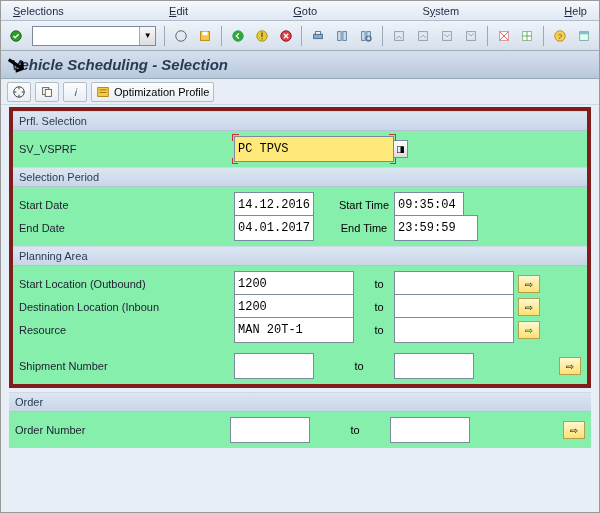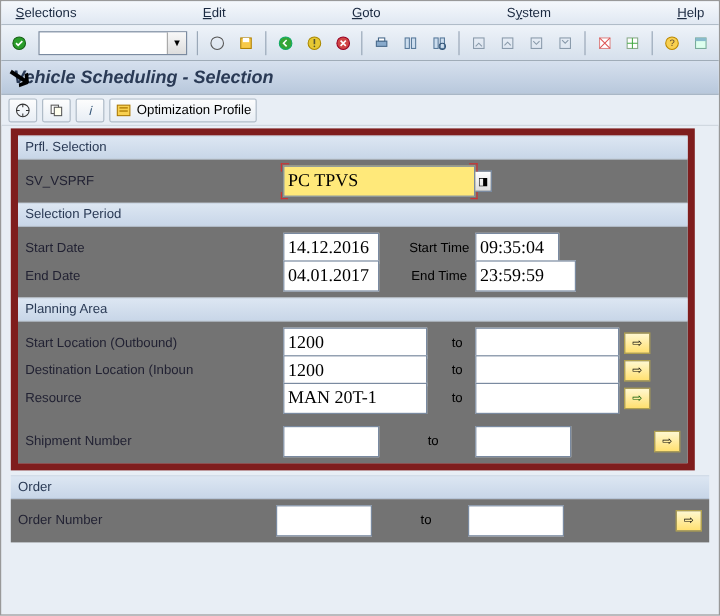--- a/index.html
+++ b/index.html
@@ -112,55 +112,55 @@
     border-radius: 2px;
     background: linear-gradient(#fdfdfd,#e8eef5);
     cursor: pointer;
     font-size: 11px;
   }
   .app-btn.icon { min-width: 22px; }
   .main {
     padding: 0;
   }
   .highlight-box {
-    border: 6px solid #7f1d1d;
-    margin: 2px 20px 4px 8px;
+    border: 4px solid #7f1d1d;
+    margin: 2px 8px 4px 8px;
   }
   .group {
     margin: 0;
   }
   .group-header {
     background: linear-gradient(#dce6f2, #c8d6e8);
     padding: 3px 6px;
     font-size: 11px;
     color: #2a3a55;
     border-top: 1px solid #cdd8e5;
     border-bottom: 1px solid #b5c3d5;
   }
   .group-body {
-    background: #737373;
+    background: #86efac;
     padding: 6px;
   }
   .row {
     display: flex;
     align-items: center;
     height: 22px;
     margin: 1px 0;
   }
   .lbl {
     width: 215px;
     color: #223;
   }
   input.fld {
     height: 18px;
     border: 1px solid #7a8aa0;
     background: #fff;
-    font-size: 15px;
+    font-size: 12px;
     padding: 12px 3px;
-    font-family: Liberation Serif, serif;
+    font-family: Liberation Mono, monospace;
   }
   input.fld.yellow {
     background: #ffe97a;
   }
   .focus-wrapper { position: relative; display: inline-block; }
   .focus-wrapper::before, .focus-wrapper::after,
   .focus-wrapper .c1, .focus-wrapper .c2 {
     content:""; position:absolute; width:6px; height:6px;
     border:1px solid #c33;
   }

